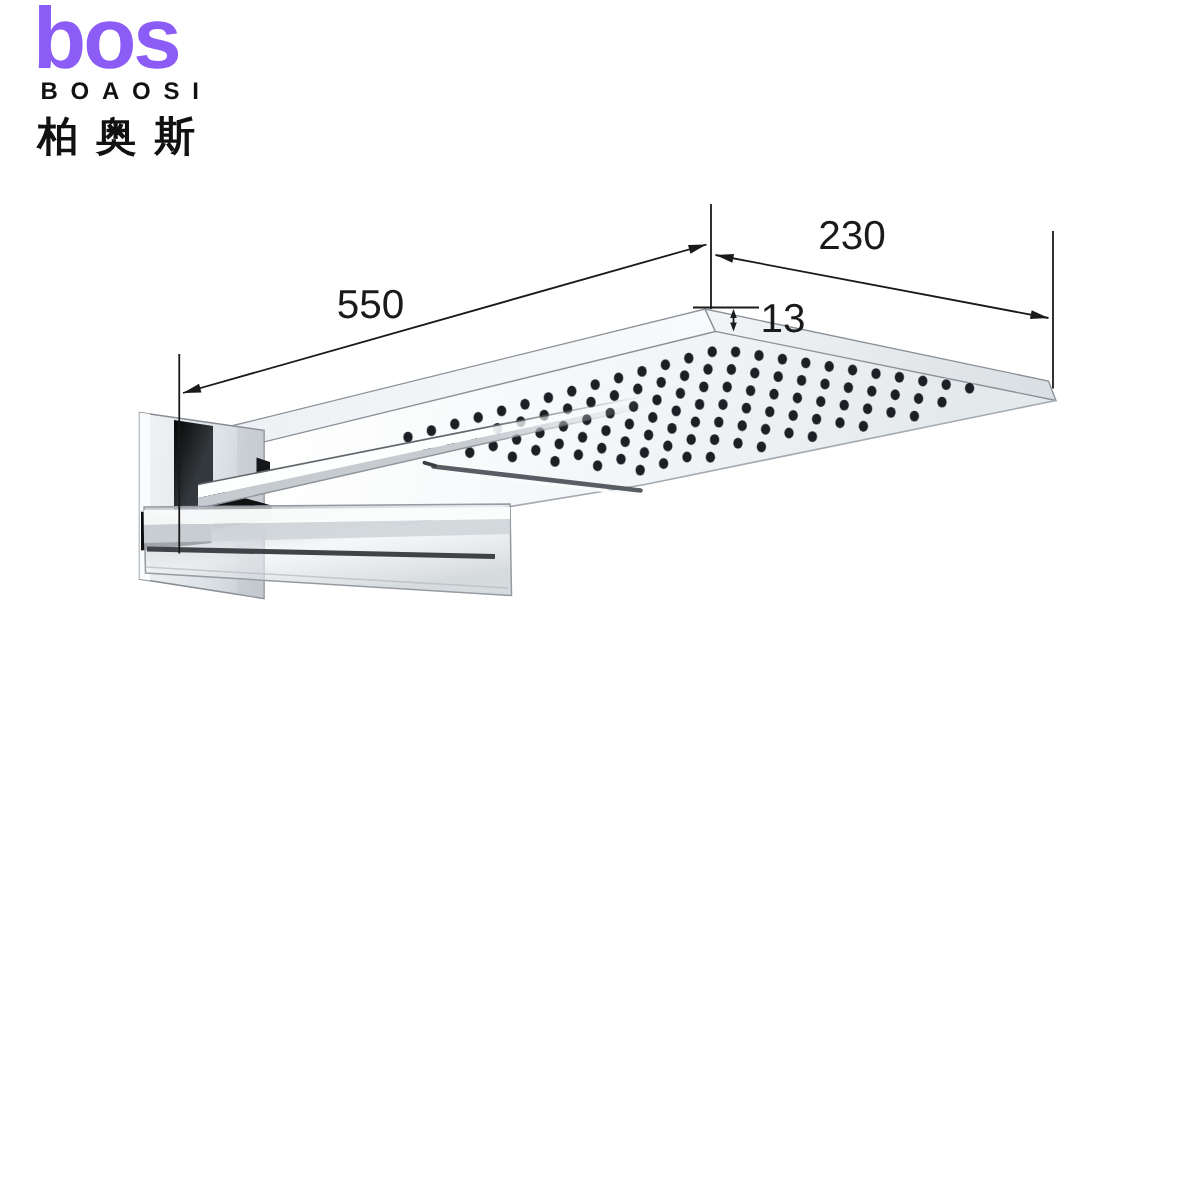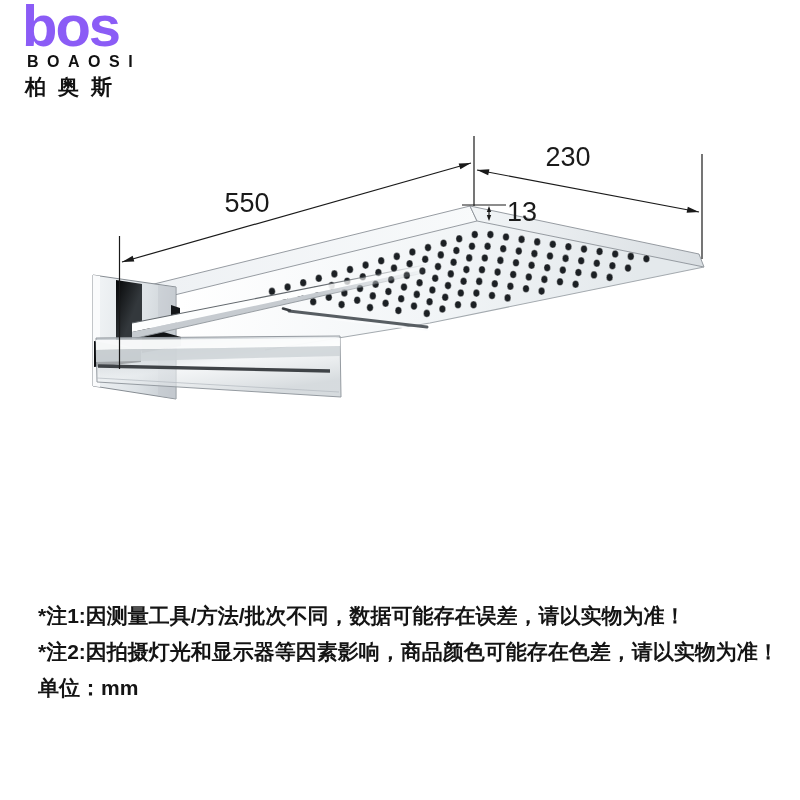--- a/index.html
+++ b/index.html
@@ -2,21 +2,21 @@
 <html><head>
 <meta charset="utf-8">
 <style>
   html,body{margin:0;padding:0;background:#ffffff;}
   #stage{position:relative;width:800px;height:800px;background:#ffffff;overflow:hidden;
          font-family:"Liberation Sans","DejaVu Sans",sans-serif;color:#141414;}
   
   .logo{position:absolute;left:22px;top:0px;}
   .logo .wordmark{font-size:58px;line-height:52px;font-weight:bold;letter-spacing:-2px;color:#8b5cf6;}
   .logo .subtext{font-size:16px;font-weight:bold;letter-spacing:8.5px;color:#111;margin-left:5px;margin-top:1px;}
-  .logo .chinese{font-size:21px;font-weight:bold;letter-spacing:12px;color:#111;margin-left:3px;margin-top:2px;white-space:nowrap;}
+  .logo .chinese{font-size:27px;font-weight:bold;letter-spacing:12px;color:#111;margin-left:3px;margin-top:2px;white-space:nowrap;}
   
   #figure{position:absolute;left:0;top:0;width:800px;height:800px;}
   
   .notes{position:absolute;left:38px;top:603px;}
   .notes .note-line{font-size:21px;font-weight:bold;color:#141414;line-height:25px;margin-bottom:11px;white-space:nowrap;}
   text.dim{font-family:"Liberation Sans","DejaVu Sans",sans-serif;font-size:27px;fill:#1a1a1a;}
 </style>
 </head>
 <body>
 
@@ -240,19 +240,14 @@
         <polygon points="489,221 486.8,215 491.2,215" fill="#1a1a1a" stroke="none"></polygon>
       </g>
     </g>
     <g stroke="none">
       <text class="dim" x="247" y="212" text-anchor="middle">550</text>
       <text class="dim" x="568" y="166" text-anchor="middle">230</text>
       <text class="dim" x="507" y="221" text-anchor="start">13</text>
     </g>
   </svg>
 
-  <div class="notes">
-    <div class="note-line">*注1:因测量工具/方法/批次不同，数据可能存在误差，请以实物为准！</div>
-    <div class="note-line">*注2:因拍摄灯光和显示器等因素影响，商品颜色可能存在色差，请以实物为准！</div>
-    <div class="note-line">单位：mm</div>
-  </div>
 
 </div>
 
 </body></html>

